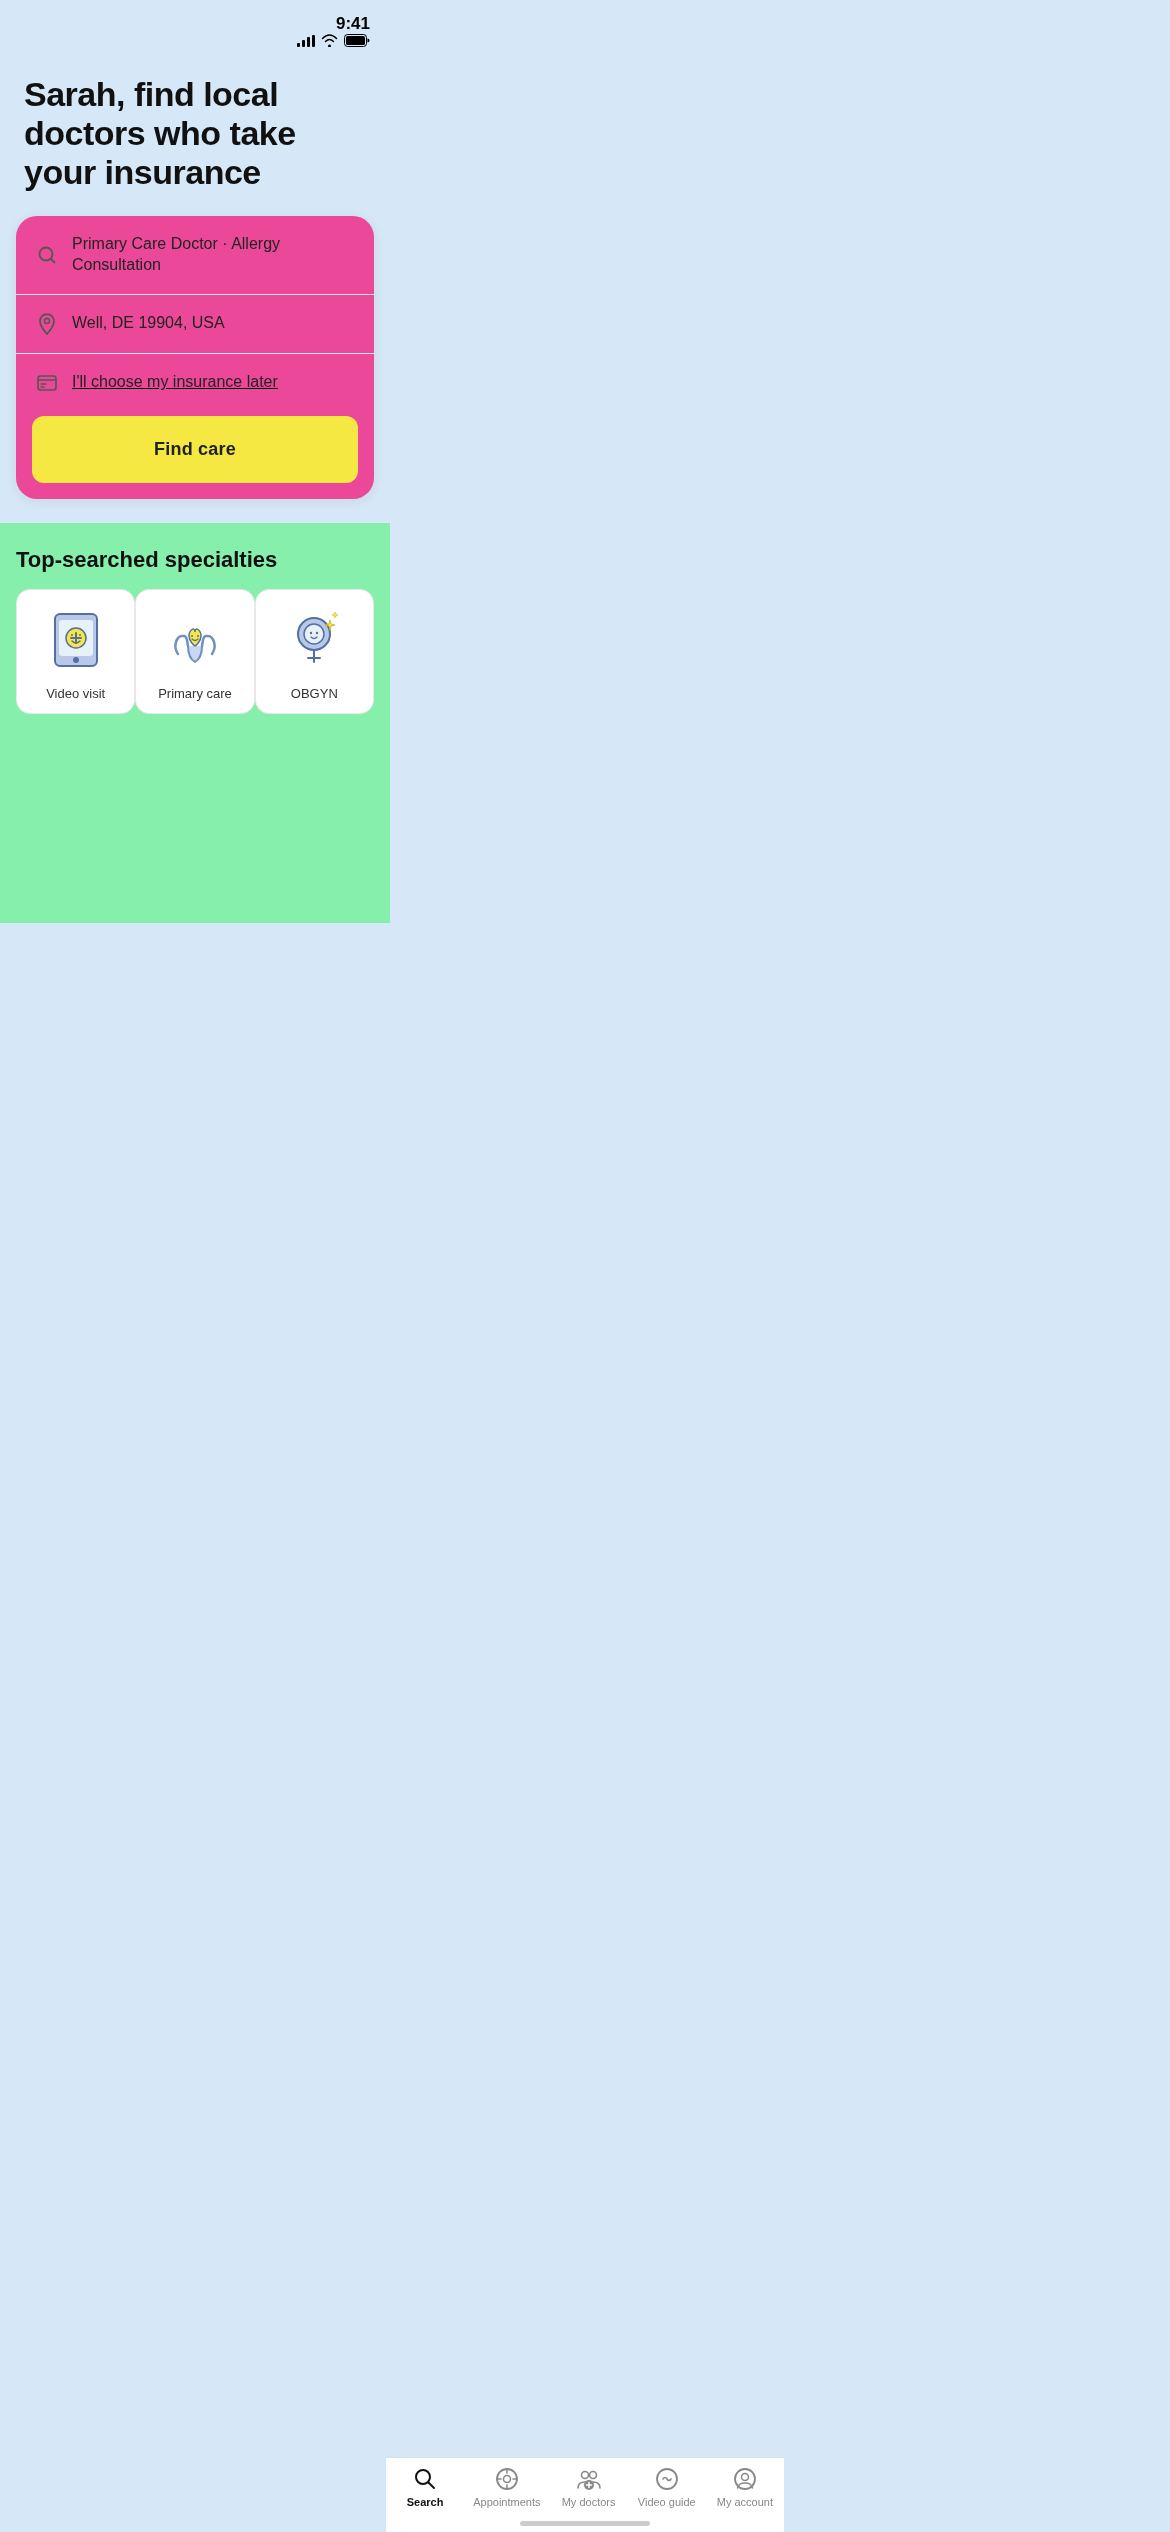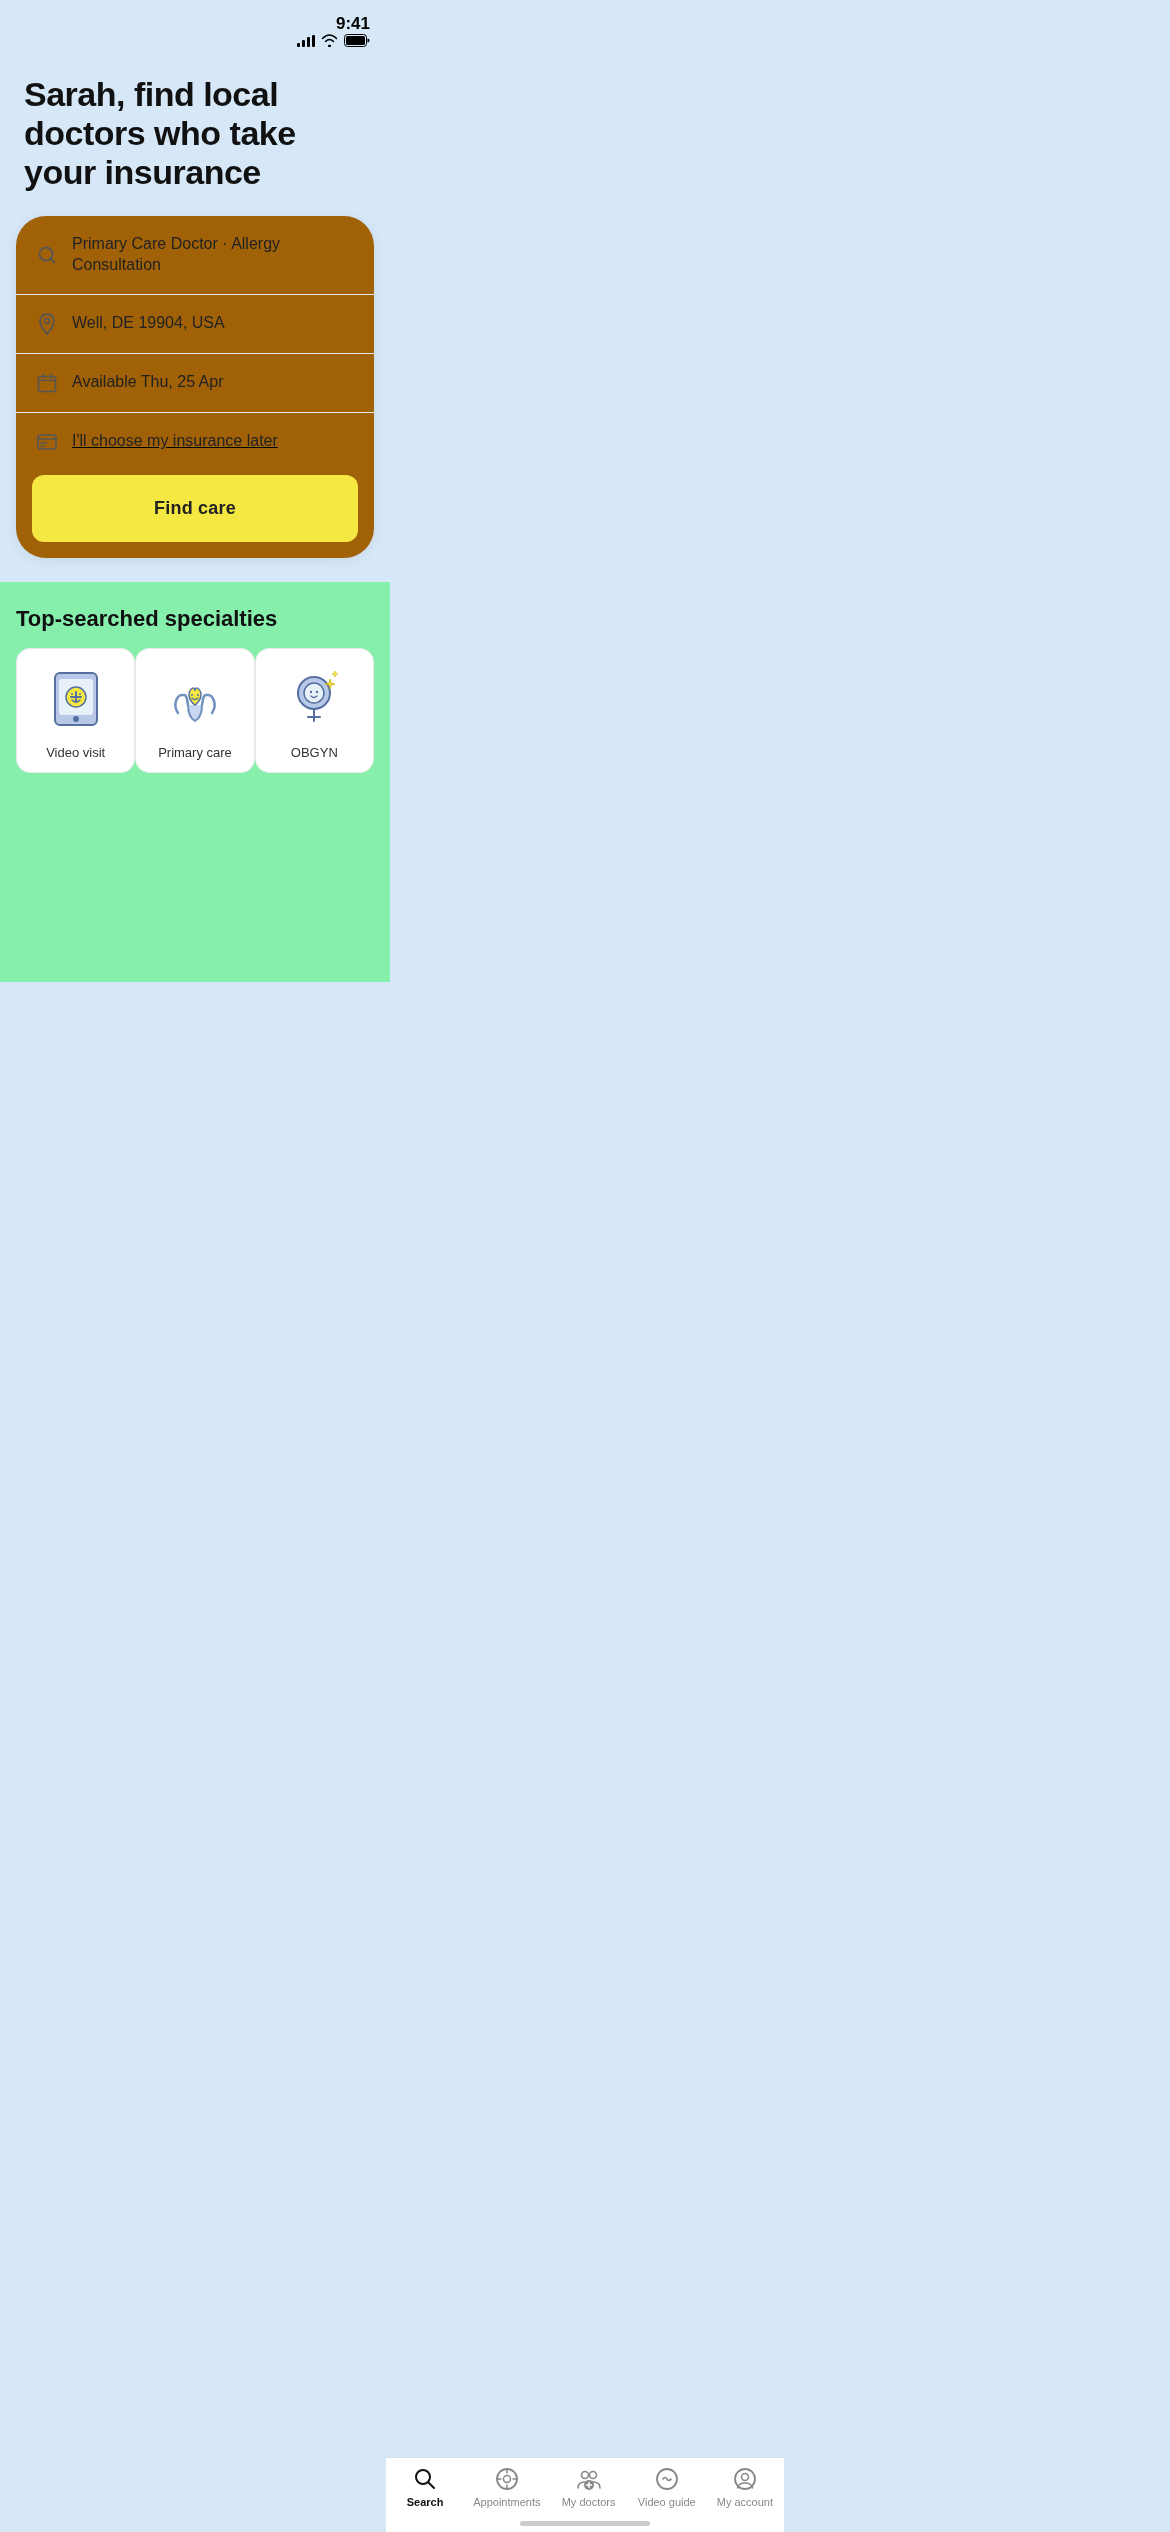--- a/index.html
+++ b/index.html
@@ -54,22 +54,22 @@
     .hero-title {
       font-size: 34px;
       font-weight: 700;
       color: #111;
       line-height: 1.15;
       letter-spacing: -0.5px;
     }
 
     
     .search-card {
-      background: #a16207;
-      border-radius: 30px;
+      background: #ec4899;
+      border-radius: 21px;
       margin: 0 16px;
       padding: 0;
       box-shadow: 0 2px 12px rgba(0,0,0,0.08);
       overflow: hidden;
     }
     .search-row {
       display: flex;
       align-items: center;
       padding: 18px 20px;
       border-bottom: 1px solid #e8e8e8;
@@ -250,30 +250,20 @@
     <div class="row-icon">
       <svg width="18" height="22" viewBox="0 0 18 22" fill="none">
         <path d="M9 1C5.13 1 2 4.13 2 8c0 5.25 7 13 7 13s7-7.75 7-13c0-3.87-3.13-7-7-7z" stroke="#555" stroke-width="1.8" fill="none"></path>
         <circle cx="9" cy="8" r="2.5" stroke="#555" stroke-width="1.5" fill="none"></circle>
       </svg>
     </div>
     <span class="row-text">Well, DE 19904, USA</span>
   </div>
 
   
-  <div class="search-row">
-    <div class="row-icon">
-      <svg width="20" height="20" viewBox="0 0 20 20" fill="none">
-        <rect x="1.5" y="3.5" width="17" height="15" rx="2" stroke="#555" stroke-width="1.6" fill="none"></rect>
-        <path d="M1.5 7.5h17" stroke="#555" stroke-width="1.4"></path>
-        <path d="M6 1.5v4M14 1.5v4" stroke="#555" stroke-width="1.6" stroke-linecap="round"></path>
-      </svg>
-    </div>
-    <span class="row-text">Available Thu, 25 Apr</span>
-  </div>
 
   
   <div class="search-row">
     <div class="row-icon">
       <svg width="20" height="16" viewBox="0 0 20 16" fill="none">
         <rect x="1" y="1" width="18" height="14" rx="2.5" stroke="#555" stroke-width="1.6" fill="none"></rect>
         <path d="M1 5h18" stroke="#555" stroke-width="1.4"></path>
         <path d="M4 9h5M4 12h3" stroke="#555" stroke-width="1.4" stroke-linecap="round"></path>
       </svg>
     </div>

